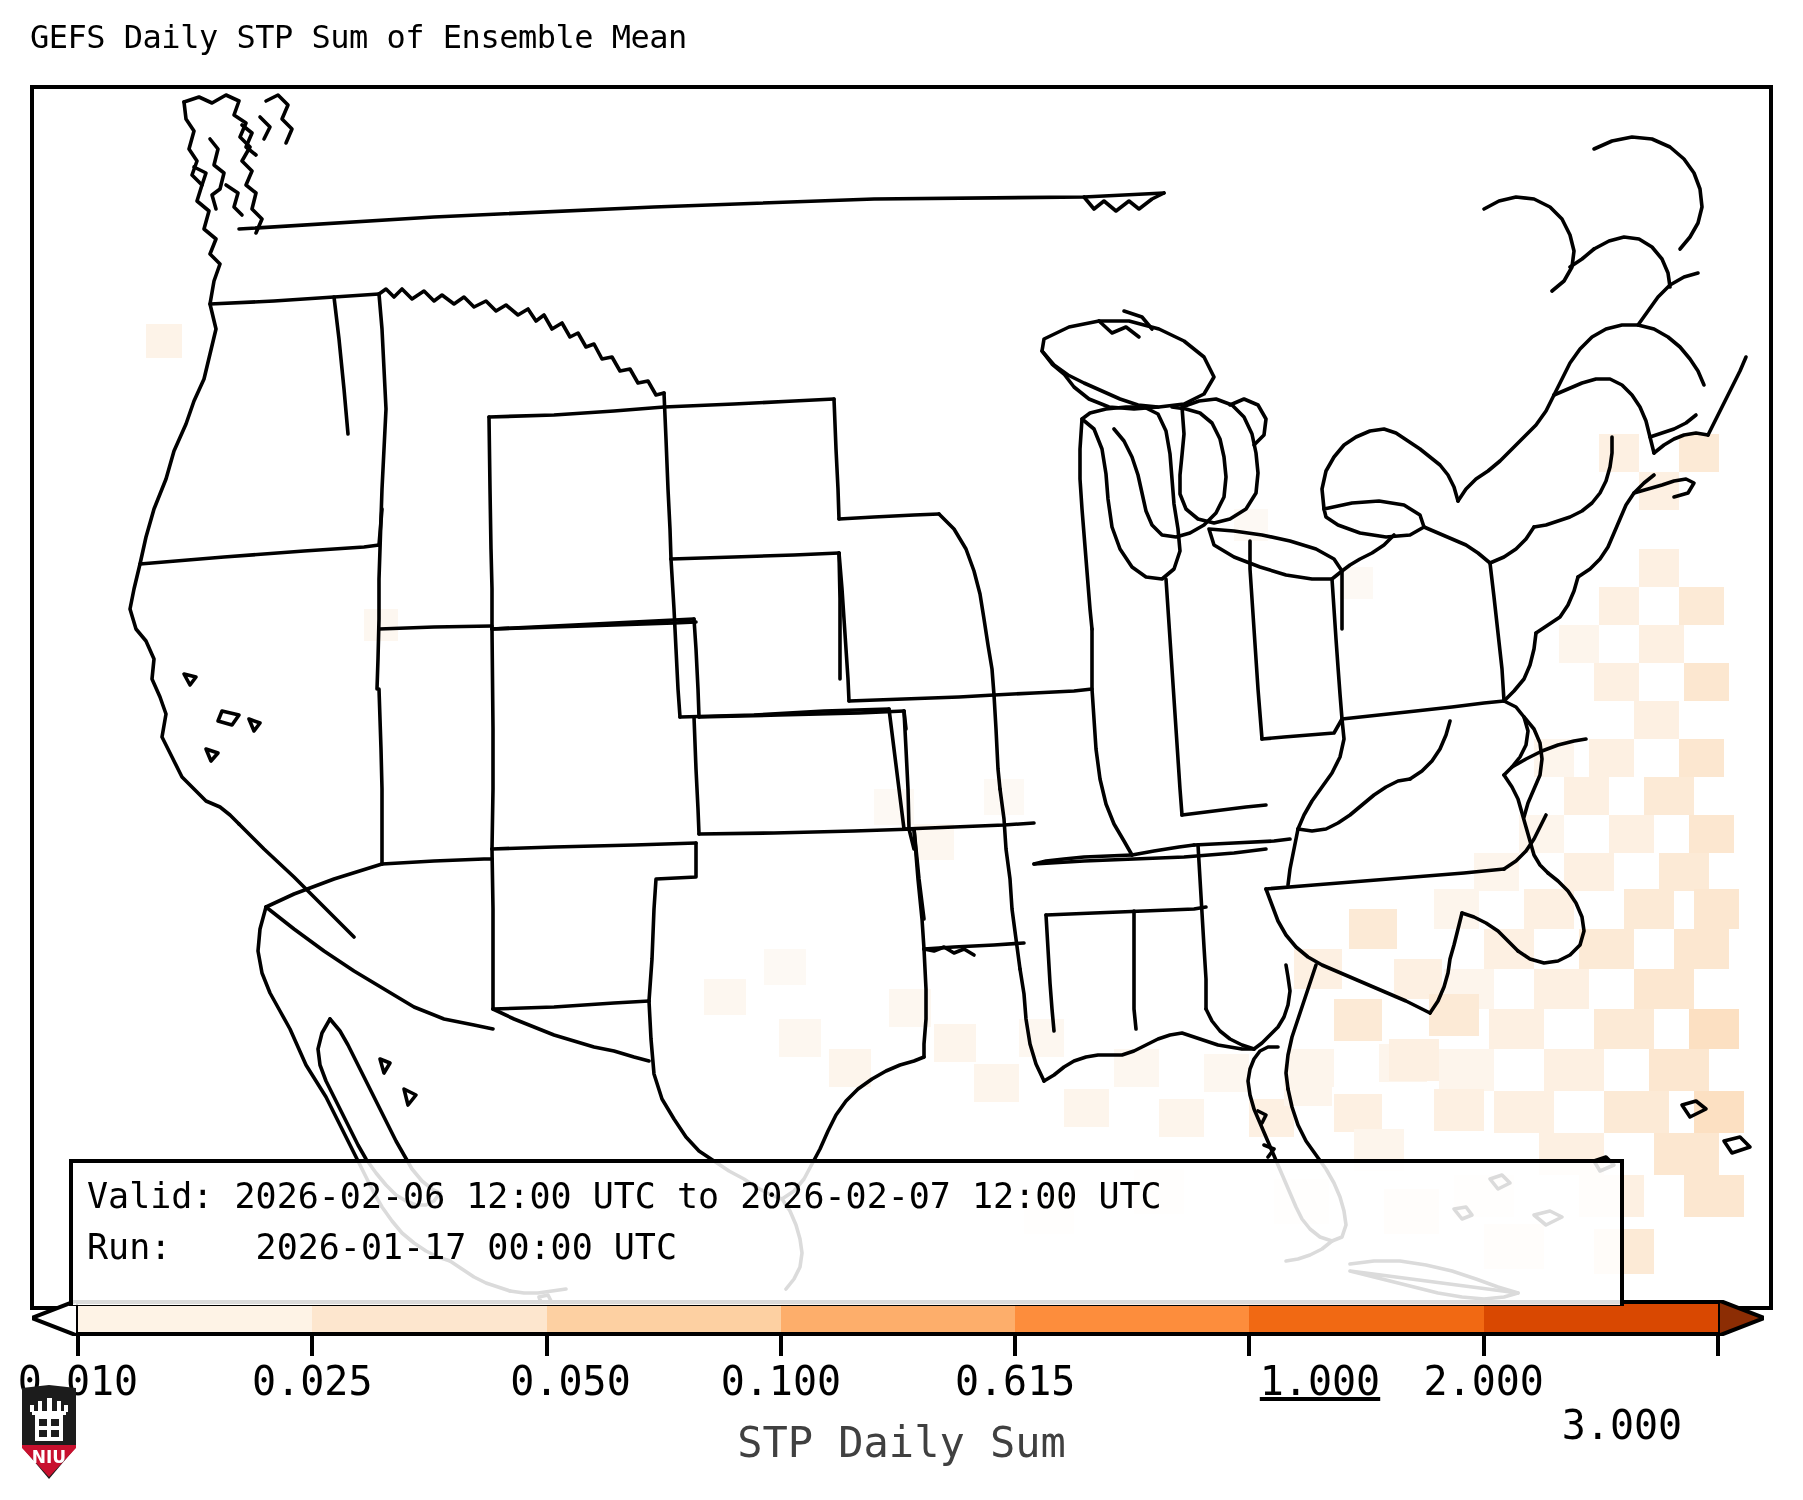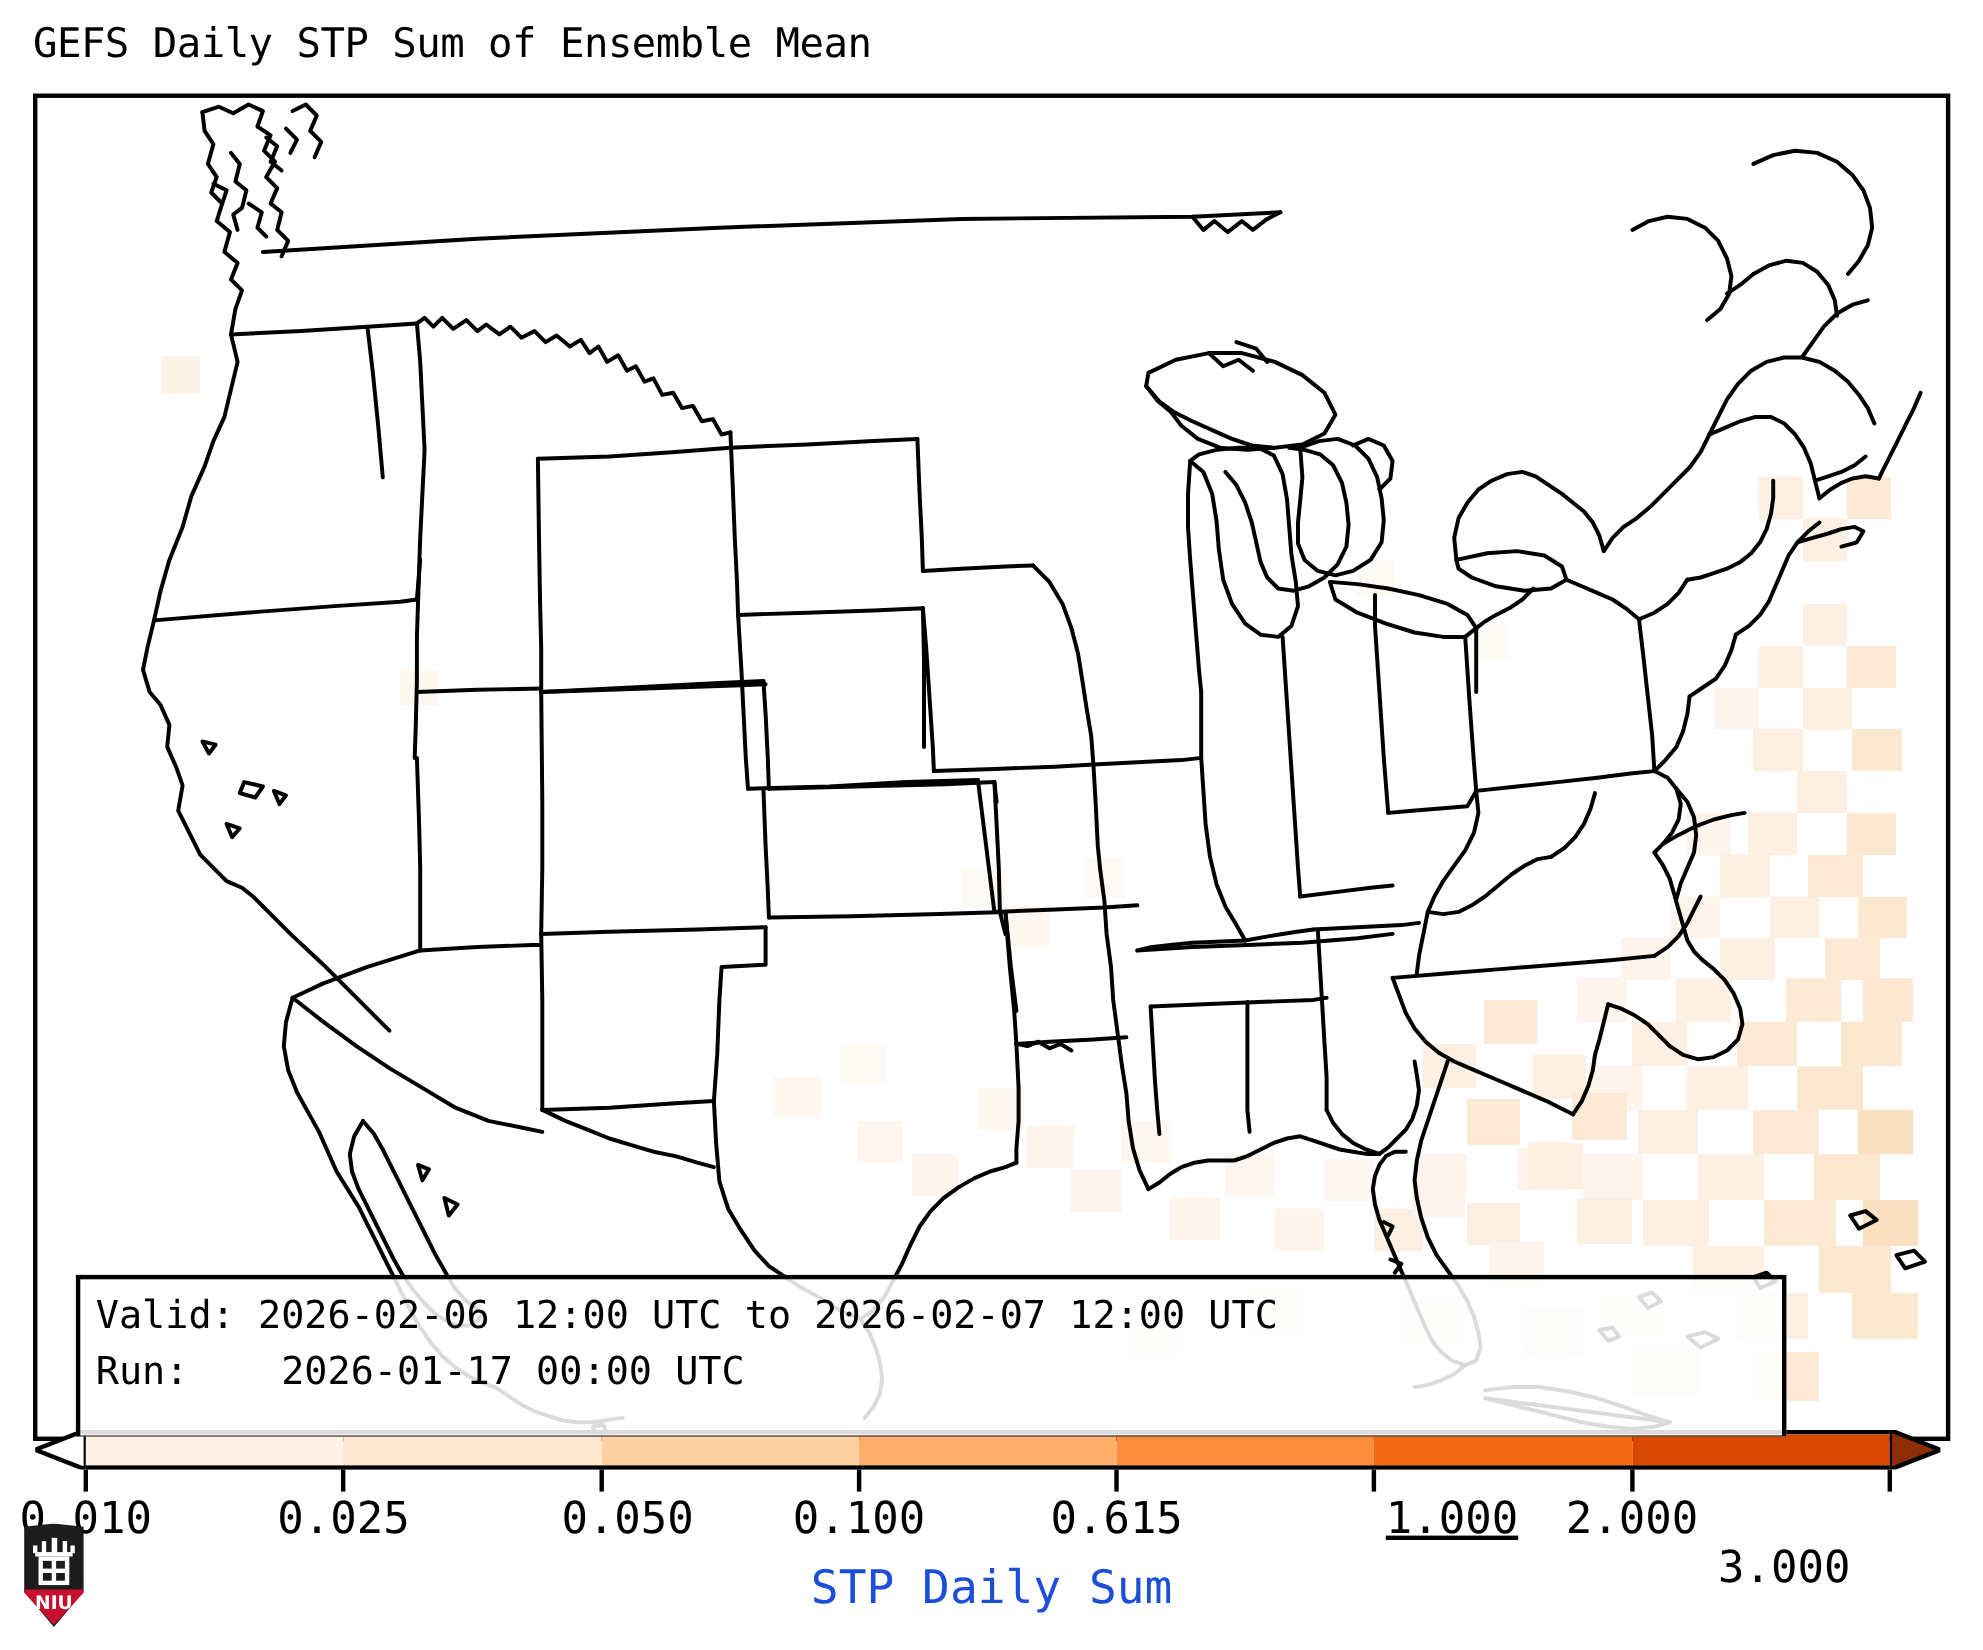--- a/index.html
+++ b/index.html
@@ -11,21 +11,21 @@
     width: 1803px; height: 1500px;
     font-family: "DejaVu Sans Mono", "Liberation Mono", monospace;
     overflow: hidden;
     position: relative;
   }
 
   
   #plot-title {
     position: absolute;
     left: 30px; top: 18px;
-    font-size: 37px;
+    font-size: 32px;
     letter-spacing: -0.5px;
     color: #000;
     white-space: nowrap;
     font-family: "DejaVu Sans Mono", "Liberation Mono", monospace;
   }
 
   
   #map-frame {
     position: absolute;
     left: 30px; top: 85px;
@@ -113,21 +113,21 @@
     transform: translateX(-50%);
     white-space: nowrap;
     font-family: "DejaVu Sans Mono", "Liberation Mono", monospace;
   }
   #cb-axis-label {
     position: absolute;
     left: 0; top: 118px;
     width: 1803px;
     text-align: center;
     font-size: 42px;
-    color: #1d4ed8;
+    color: #404040;
     font-family: "DejaVu Sans Mono", "Liberation Mono", monospace;
   }
 
   
   #niu-logo {
     position: absolute;
     left: 18px; top: 1385px;
     width: 62px; height: 96px;
   }
 </style>

